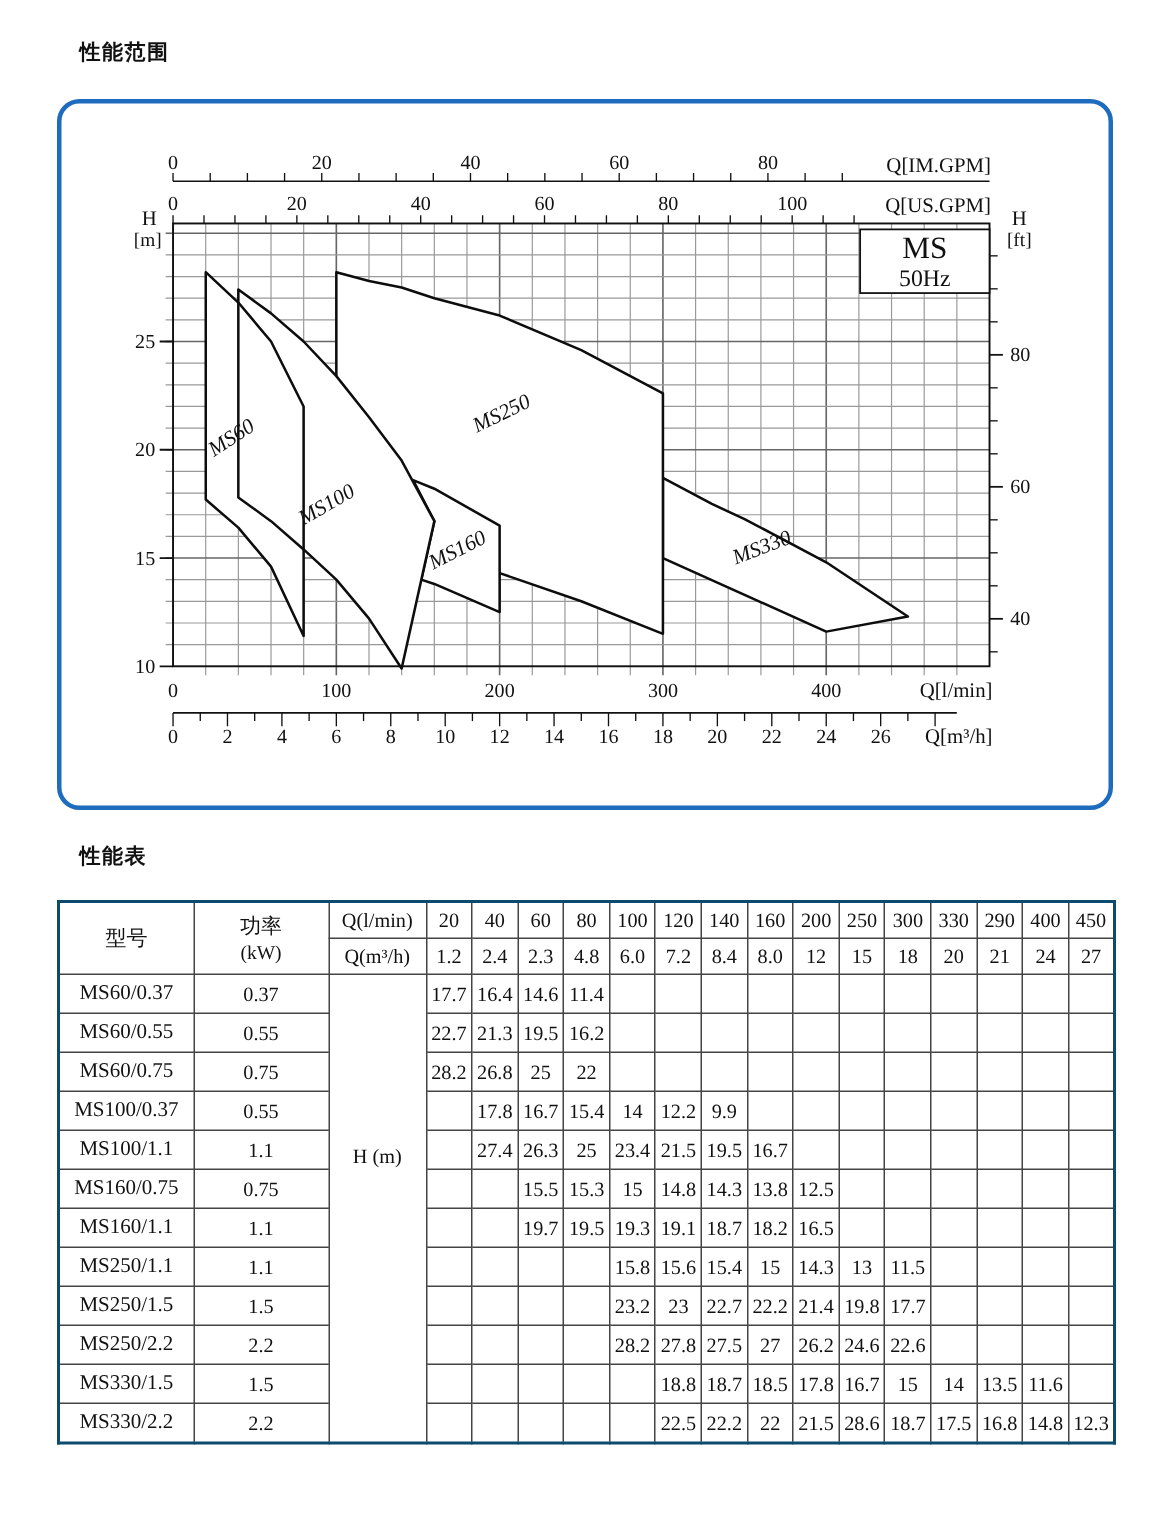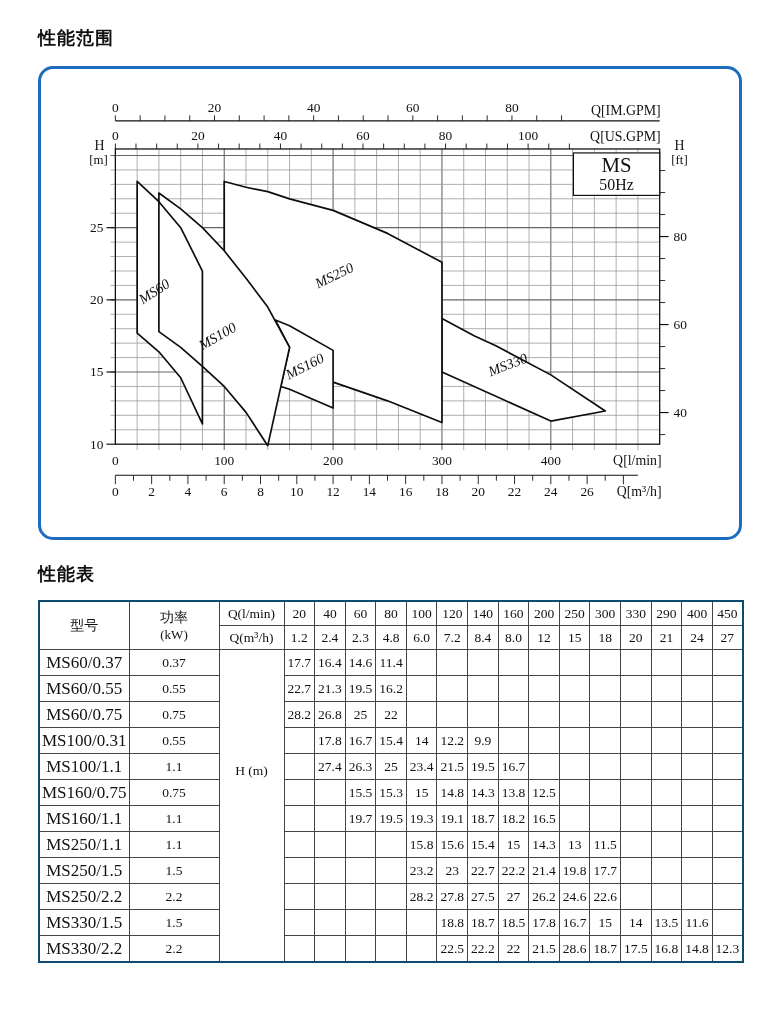--- a/index.html
+++ b/index.html
@@ -1,21 +1,21 @@
 <!DOCTYPE html>
 <html><head>
 <meta charset="utf-8">
 <style>
   html,body{margin:0;padding:0;}
   body{
     width:780px;height:1010px;position:relative;background:#ffffff;
     font-family:"Liberation Sans",sans-serif;color:#111;
   }
   .sec-title{
-    position:absolute;left:38px;font-size:18px;font-weight:bold;
+    position:absolute;left:53px;font-size:14px;font-weight:bold;
     letter-spacing:1px;color:#111;
   }
   #title-range{top:26px;}
   #title-table{top:562px;}
   #chart-panel{
     position:absolute;left:38px;top:66px;width:704px;height:474px;
     box-sizing:border-box;border:3px solid #1d6cbd;border-radius:15px;
     background:#fff;
   }
   #chart-svg{position:absolute;left:0;top:0;width:100%;height:100%;}
@@ -24,21 +24,21 @@
     table-layout:fixed;background:#fff;
     font-family:"Liberation Serif",serif;font-size:13.5px;color:#111;
     border:2px solid #0c4a6e;
   }
   #perf-table td{
     border:1px solid #444;text-align:center;vertical-align:middle;
     padding:0;overflow:hidden;white-space:nowrap;
   }
   #perf-table td.hrow{height:23px;}
   #perf-table td.drow{height:25px;}
-  td.model-col{font-size:17px;}
+  td.model-col{font-size:14px;}
   td.cjk{font-family:"Liberation Sans",sans-serif;font-size:14px;}
   td.head-merged{position:relative;}
   td.head-merged span{
     position:absolute;left:50%;top:39%;transform:translate(-50%,-50%);
   }
 </style>
 </head>
 <body>
 
 <div class="sec-title" id="title-range">性能范围</div>
@@ -365,21 +365,21 @@
         <td class="drow"></td>
         <td class="drow"></td>
         <td class="drow"></td>
         <td class="drow"></td>
         <td class="drow"></td>
         <td class="drow"></td>
         <td class="drow"></td>
         <td class="drow"></td>
       </tr>
       <tr>
-        <td class="drow model-col">MS100/0.31</td>
+        <td class="drow model-col">MS100/0.37</td>
         <td class="drow">0.55</td>
         <td class="drow"></td>
         <td class="drow">17.8</td>
         <td class="drow">16.7</td>
         <td class="drow">15.4</td>
         <td class="drow">14</td>
         <td class="drow">12.2</td>
         <td class="drow">9.9</td>
         <td class="drow"></td>
         <td class="drow"></td>

